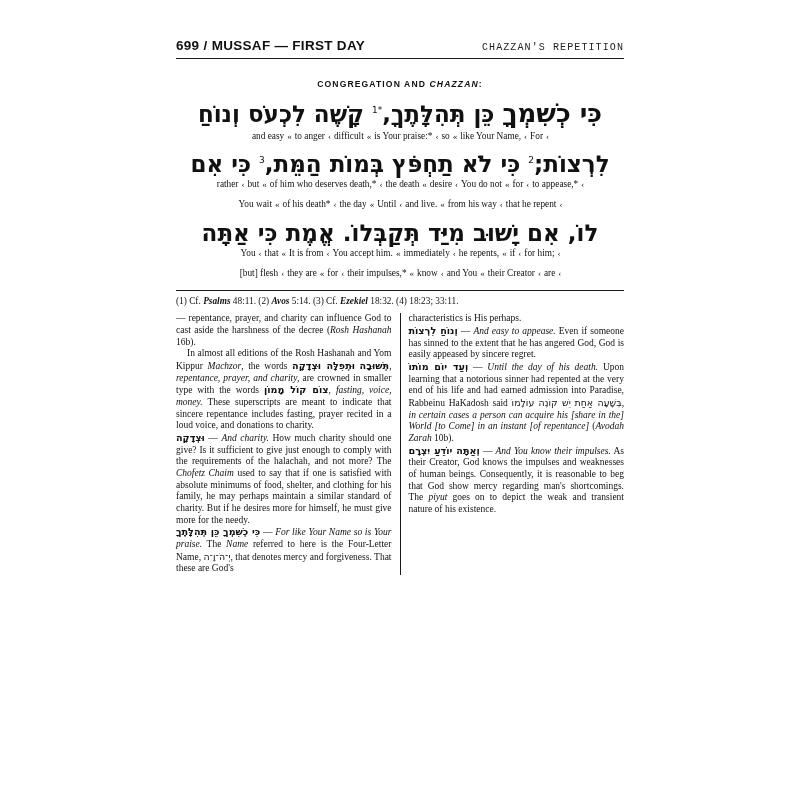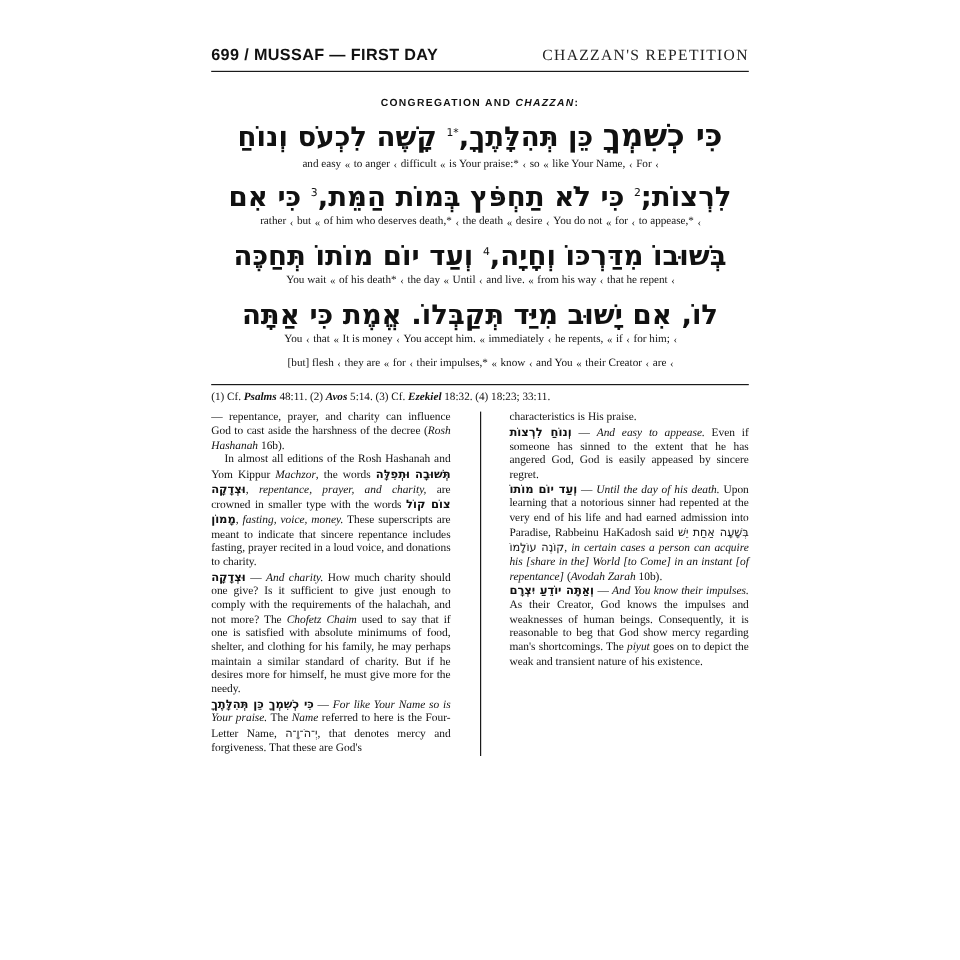--- a/index.html
+++ b/index.html
@@ -27,22 +27,22 @@
     border-bottom: 1.2px solid #1a1a1a;
     padding-bottom: 5px;
   }
   .header-left {
     font-family: "Liberation Sans", sans-serif;
     font-weight: bold;
     font-size: 13.5px;
     letter-spacing: .3px;
   }
   .header-right {
-    font-family: Liberation Serif, serif;
-    font-size: 13px;
+    font-family: Liberation Mono, monospace;
+    font-size: 10px;
     letter-spacing: 1.1px;
     color: #222;
   }
   
   .rubric {
     text-align: center;
     margin-top: 20px;
     font-family: "Liberation Sans", sans-serif;
     font-size: 8.6px;
     font-weight: bold;
@@ -94,21 +94,21 @@
     padding-top: 5px;
     border-top: 1px solid #1a1a1a;
     font-size: 9.3px;
     font-style: normal;
   }
   .footnotes i { font-style: italic; font-weight: bold; }
   
   .commentary {
     margin-top: 7px;
     display: flex;
-    gap: 24px;
+    gap: 8px;
     font-size: 9.5px;
     line-height: 1.23;
     text-align: justify;
   }
   .col {
     flex: 1 1 0;
     min-width: 0;
   }
   .col p { margin: 0; }
   .col p + p { margin-top: 0px; }
@@ -186,21 +186,20 @@
           <span class="gcell">the death</span>
           <span class="chev">‹</span>
           <span class="gcell">of him who deserves death,*</span>
           <span class="chev">«</span>
           <span class="gcell">but</span>
           <span class="chev">‹</span>
           <span class="gcell">rather</span>
         </div>
       </div>
       <div class="verse">
-        <div class="heb"><span>בְּשׁוּבוֹ מִדַּרְכּוֹ וְחָיָה,</span><sup>4</sup>&nbsp;<span>וְעַד יוֹם מוֹתוֹ</span>&nbsp;<span>תְּחַכֶּה</span></div>
         <div class="gloss">
           <span class="chev">‹</span>
           <span class="gcell">that he repent</span>
           <span class="chev">‹</span>
           <span class="gcell">from his way</span>
           <span class="chev">«</span>
           <span class="gcell">and live.</span>
           <span class="chev">‹</span>
           <span class="gcell">Until</span>
           <span class="chev">«</span>
@@ -218,21 +217,21 @@
           <span class="gcell">for him;</span>
           <span class="chev">‹</span>
           <span class="gcell">if</span>
           <span class="chev">«</span>
           <span class="gcell">he repents,</span>
           <span class="chev">‹</span>
           <span class="gcell">immediately</span>
           <span class="chev">«</span>
           <span class="gcell">You accept him.</span>
           <span class="chev">‹</span>
-          <span class="gcell">It is money</span>
+          <span class="gcell">It is from</span>
           <span class="chev">«</span>
           <span class="gcell">that</span>
           <span class="chev">‹</span>
           <span class="gcell">You</span>
         </div>
       </div>
       <div class="verse">
         <div class="gloss">
           <span class="chev">‹</span>
           <span class="gcell">are</span>
@@ -260,20 +259,20 @@
 
   <div class="commentary">
     <div class="col" id="col-left">
         <p><span>— repentance, prayer, and charity can influence God to cast aside the harshness of the decree (</span><i>Rosh Hashanah</i><span> 16b).</span></p>
         <p class="indent"><span>In almost all editions of the Rosh Hashanah and Yom Kippur </span><i>Machzor</i><span>, the words </span><span class="he">תְּשׁוּבָה</span><span> </span><span class="he">וּתְפִלָּה וּצְדָקָה</span><span>, </span><i>repentance, prayer, and charity,</i><span> are crowned in smaller type with the words </span><span class="he">צוֹם קוֹל מָמוֹן</span><span>, </span><i>fasting, voice, money.</i><span> These superscripts are meant to indicate that sincere repentance includes fasting, prayer recited in a loud voice, and donations to charity.</span></p>
         <p><span class="he">וּצְדָקָה</span><span> — </span><i>And charity.</i><span> How much charity should one give? Is it sufficient to give just enough to comply with the requirements of the halachah, and not more? The </span><i>Chofetz Chaim</i><span> used to say that if one is satisfied with absolute minimums of food, shelter, and clothing for his family, he may perhaps maintain a similar standard of charity. But if he desires more for himself, he must give more for the needy.</span></p>
         <p><span class="he">כִּי כְשִׁמְךָ כֵּן תְּהִלָּתֶךָ</span><span> — </span><i>For like Your Name so is Your praise.</i><span> The </span><i>Name</i><span> referred to here is the Four-Letter Name, </span><span class="heb-inline">יְ־הֹ־וָ־ה</span><span>, that denotes mercy and forgiveness. That these are God's</span></p>
       </div>
     <div class="divider-col"></div>
     <div class="col" id="col-right">
-        <p><span>characteristics is His praise.</span></p>
+        <p><span>characteristics is His perhaps.</span></p>
         <p><span class="he">וְנוֹחַ לִרְצוֹת</span><span> — </span><i>And easy to appease.</i><span> Even if someone has sinned to the extent that he has angered God, God is easily appeased by sincere regret.</span></p>
         <p><span class="he">וְעַד יוֹם מוֹתוֹ</span><span> — </span><i>Until the day of his death.</i><span> Upon learning that a notorious sinner had repented at the very end of his life and had earned admission into Paradise, Rabbeinu HaKadosh said </span><span class="heb-inline">בְּשָׁעָה אַחַת</span><span> </span><span class="heb-inline">יֵשׁ קוֹנֶה עוֹלָמוֹ</span><span>, </span><i>in certain cases a person can acquire his [share in the] World [to Come] in an instant [of repentance]</i><span> (</span><i>Avodah Zarah</i><span> 10b).</span></p>
         <p><span class="he">וְאַתָּה יוֹדֵעַ יִצְרָם</span><span> — </span><i>And You know their impulses.</i><span> As their Creator, God knows the impulses and weaknesses of human beings. Consequently, it is reasonable to beg that God show mercy regarding man's shortcomings. The </span><i>piyut</i><span> goes on to depict the weak and transient nature of his existence.</span></p>
       </div>
   </div>
 
 </div>
 
 </body></html>

